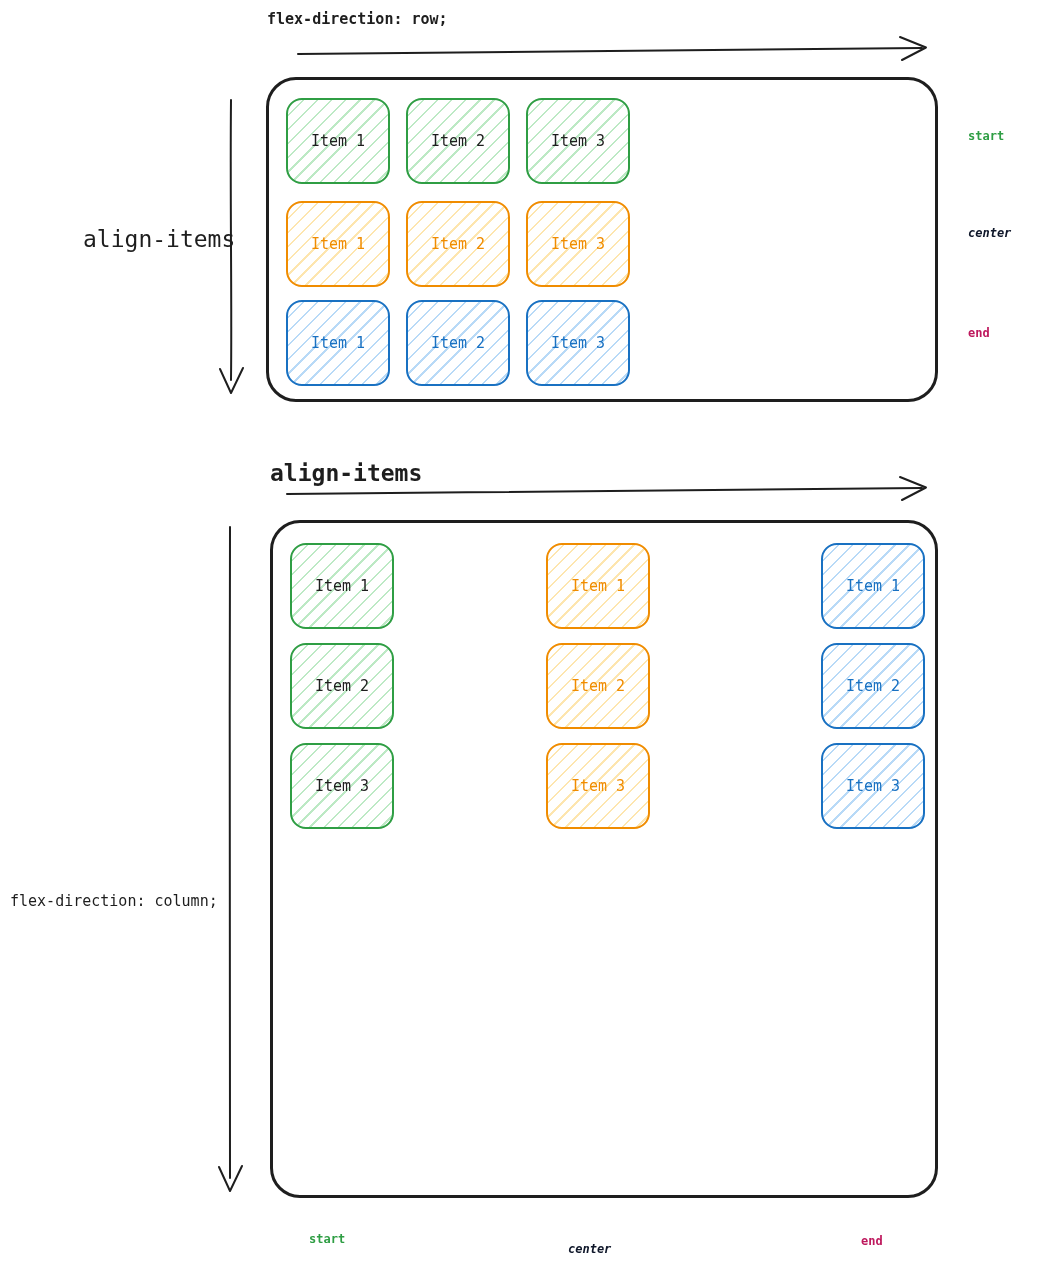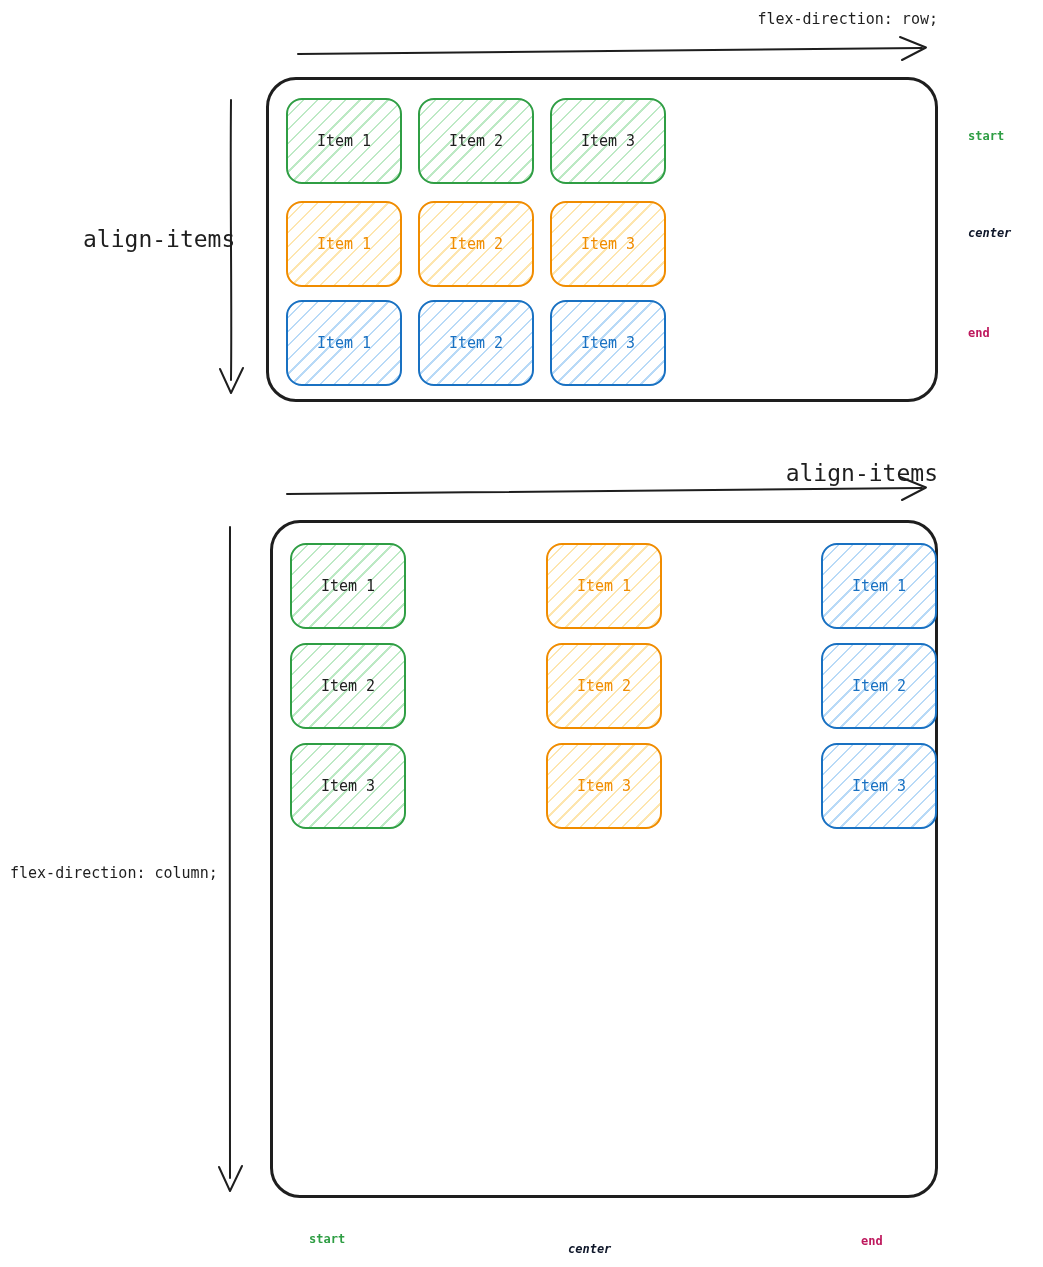--- a/index.html
+++ b/index.html
@@ -13,39 +13,39 @@
   }
   .abs { position: absolute; }
   svg.arrows {
     position: absolute; left: 0; top: 0;
     width: 1043px; height: 1267px;
     pointer-events: none;
   }
   
   .code-label { font-size: 15px; color: #1e1e1e; white-space: nowrap; }
   .axis-label { font-size: 23px; color: #1e1e1e; white-space: nowrap; }
-  .centered { text-align: right; }
+  .centered { text-align: left; font-weight: bold; }
   .value-label { font-size: 12px; font-weight: 700; white-space: nowrap; }
   .value-green  { color: #2f9e44; }
   .value-orange { color: #0f172a; font-style: italic; }
   .value-blue   { color: #be185d; }
   
   .sketch-container {
     position: absolute;
     border: 3px solid #1e1e1e;
     border-radius: 30px;
     background: #ffffff;
     box-sizing: border-box;
   }
   
   .row-group { position: absolute; left: 17px; display: flex; flex-direction: row; gap: 16px; }
   .col-group { position: absolute; top: 20px; display: flex; flex-direction: column; gap: 14px; }
   
   .item {
-    width: 116px; height: 86px;
+    width: 104px; height: 86px;
     box-sizing: border-box;
     border-radius: 16px;
     display: flex; align-items: center; justify-content: center;
     font-size: 15px;
     background-color: #ffffff;
   }
   .item-green {
     border: 2.5px solid #2f9e44;
     color: #1e1e1e;
     background-image: repeating-linear-gradient(135deg,
@@ -119,21 +119,21 @@
 
   <div class="abs value-label value-green" style="left:968px; top:129px;">start</div>
   <div class="abs value-label value-orange" style="left:968px; top:226px;">center</div>
   <div class="abs value-label value-blue" style="left:968px; top:326px;">end</div>
 </section>
 
 <section>
 
   <div class="abs axis-label centered" style="left:270px; top:460px; width:668px;">align-items</div>
 
-  <div class="abs code-label" style="left:10px; top:864px;">flex-direction: column;</div>
+  <div class="abs code-label" style="left:10px; top:892px;">flex-direction: column;</div>
 
   <div class="sketch-container" style="left:270px; top:520px; width:668px; height:678px;">
 
     <div class="col-group" style="left:17px;">
       <div class="item item-green">Item 1</div>
       <div class="item item-green">Item 2</div>
       <div class="item item-green">Item 3</div>
     </div>
 
     <div class="col-group" style="left:273px;">

